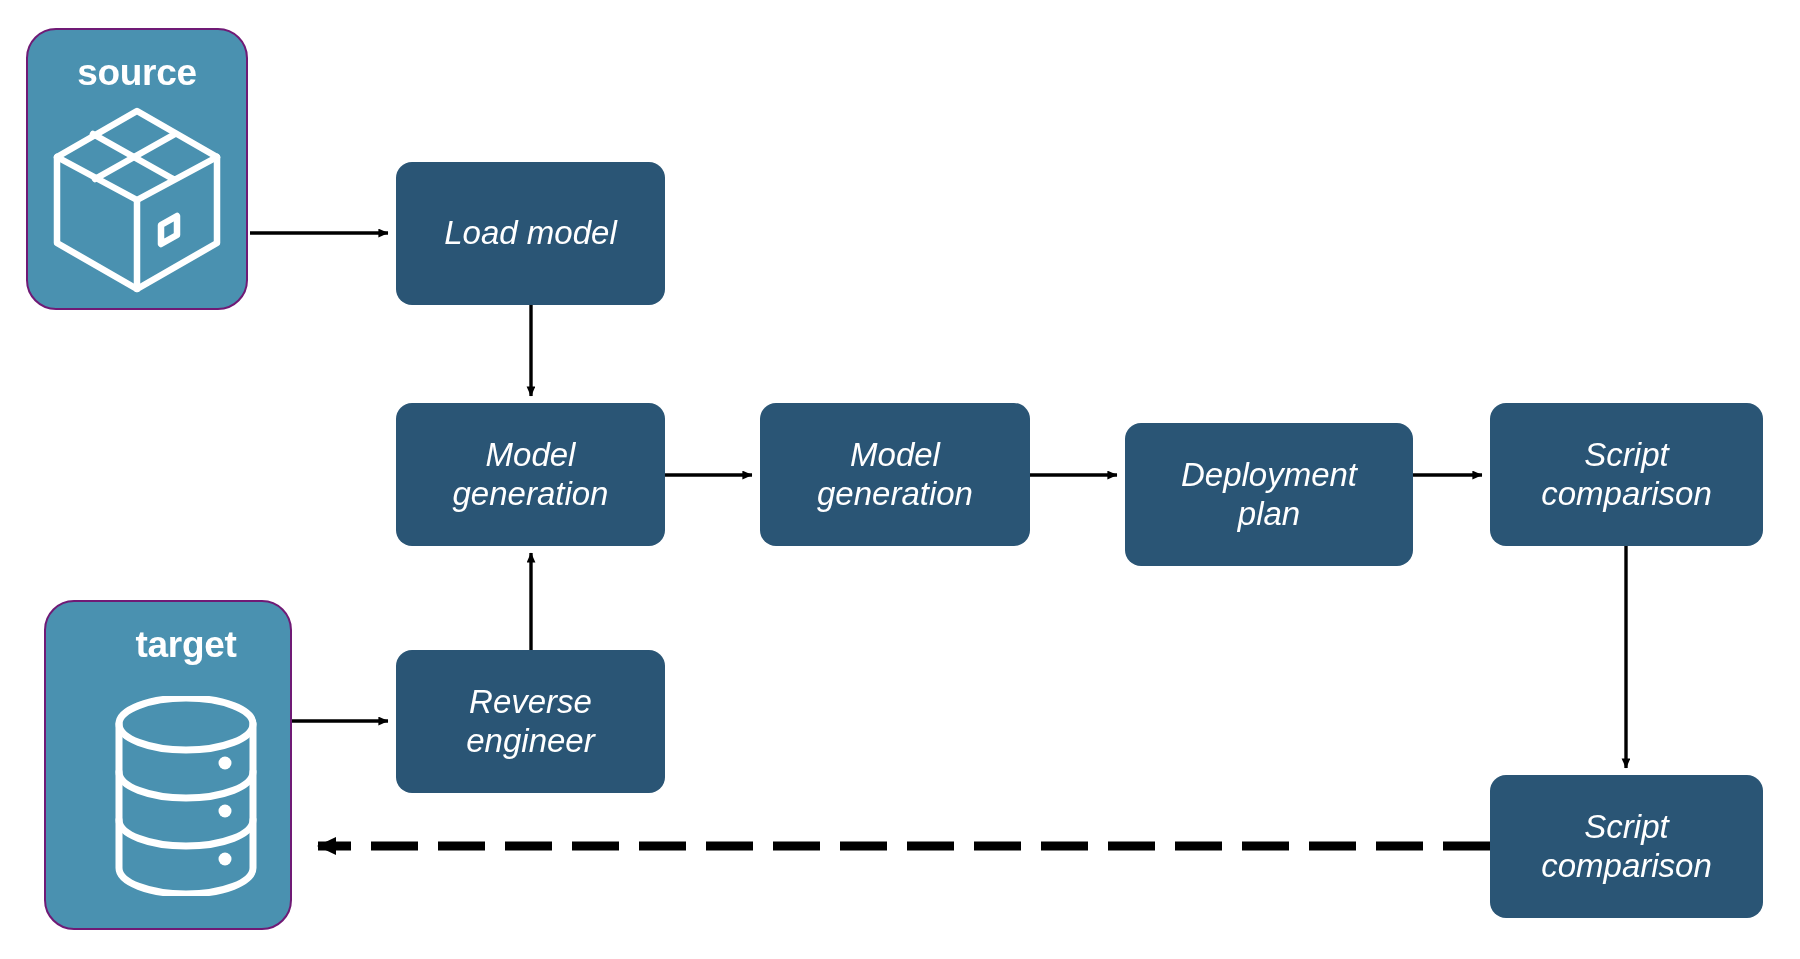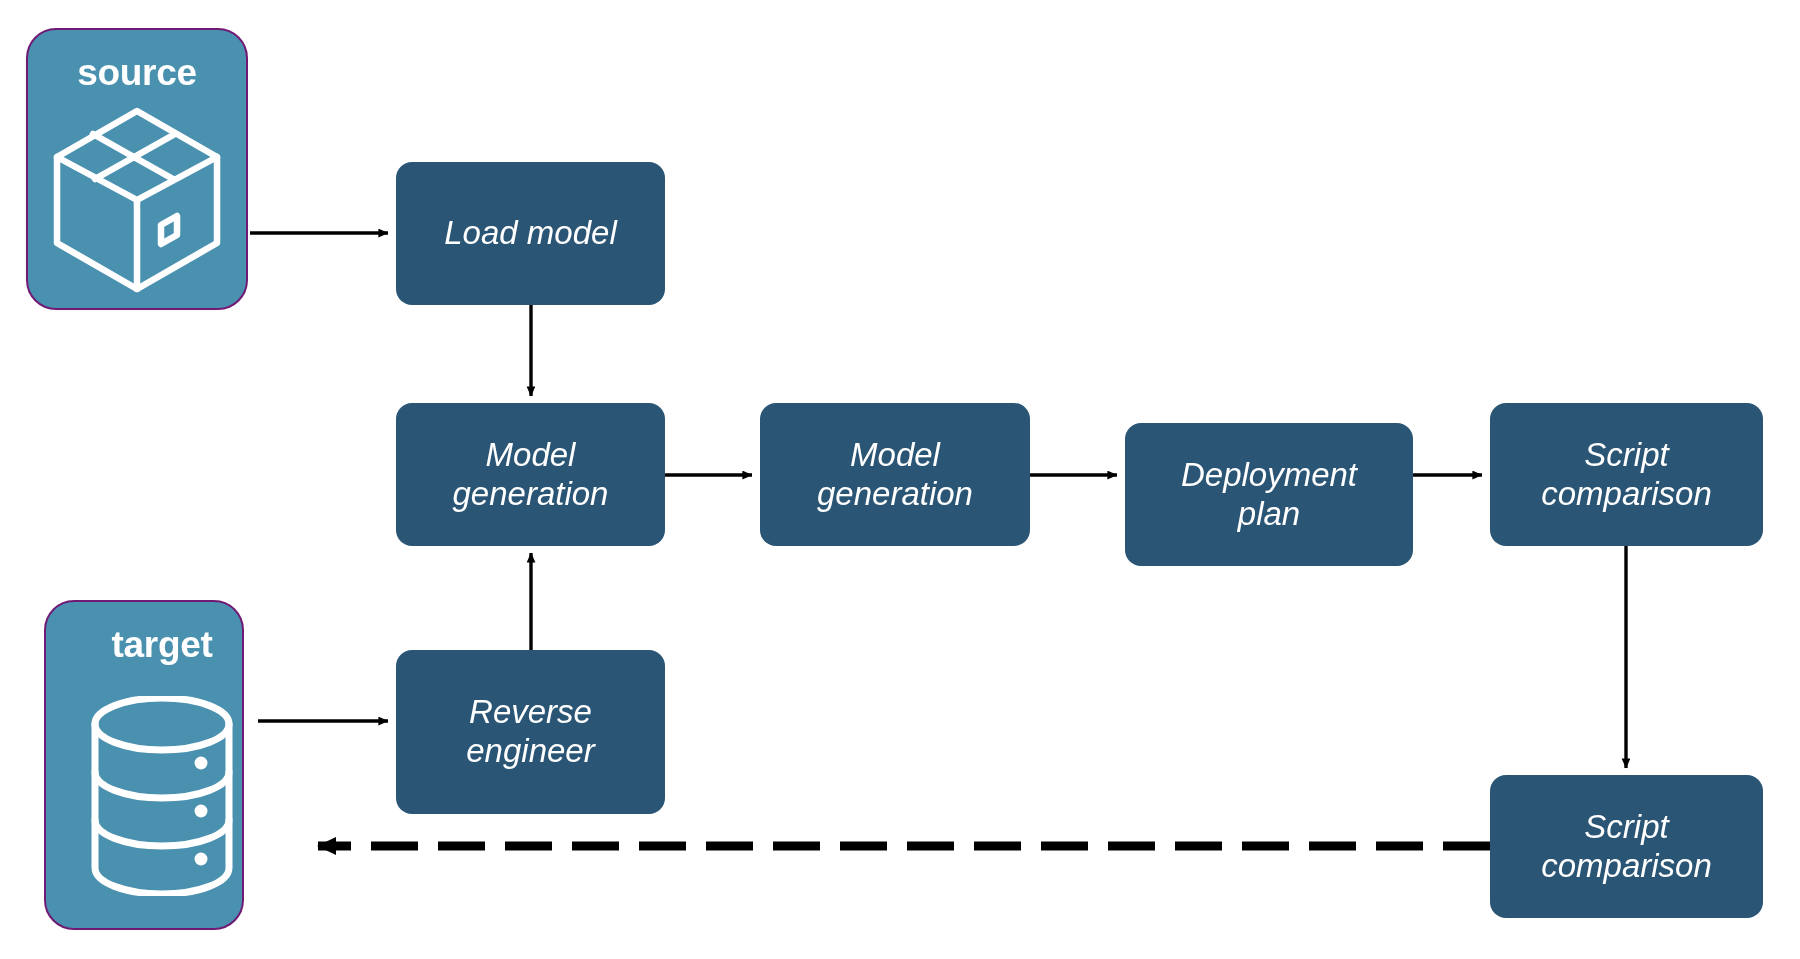--- a/index.html
+++ b/index.html
@@ -126,21 +126,21 @@
 
         <path d="M44 27 L124 72"></path>
         <path d="M124 72 L124 72"></path>
         <path d="M46 72 L126 27"></path>
 
         <path d="M112 118 L128 109 L128 128 L112 137 Z"></path>
       </svg>
     </div>
   </div>
 
-  <div class="endpoint" style="left:44px; top:600px; width:200px; height:330px;padding-left:36px;">
+  <div class="endpoint" style="left:44px; top:600px; width:248px; height:330px;padding-left:36px;">
     <div class="endpoint-label">target</div>
     <div class="endpoint-glyph">
       <svg width="150" height="200" viewBox="0 0 150 200" xmlns="http://www.w3.org/2000/svg" fill="none" stroke="#ffffff" stroke-width="7" stroke-linejoin="round" stroke-linecap="round">
 
         <path d="M8 28 L8 172 A67 26 0 0 0 142 172 L142 28"></path>
 
         <ellipse cx="75" cy="28" rx="67" ry="26"></ellipse>
 
         <path d="M8 76 A67 26 0 0 0 142 76"></path>
 
@@ -178,21 +178,21 @@
     </span>
   </div>
 
   <div class="process" style="left:1490px; top:403px; width:273px; height:143px;">
     <span>
       <span>Script</span>
       <span>comparison</span>
     </span>
   </div>
 
-  <div class="process" style="left:396px; top:650px; width:269px; height:164px;">
+  <div class="process" style="left:396px; top:650px; width:269px; height:143px;">
     <span>
       <span>Reverse</span>
       <span>engineer</span>
     </span>
   </div>
 
   <div class="process" style="left:1490px; top:775px; width:273px; height:143px;">
     <span>
       <span>Script</span>
       <span>comparison</span>

